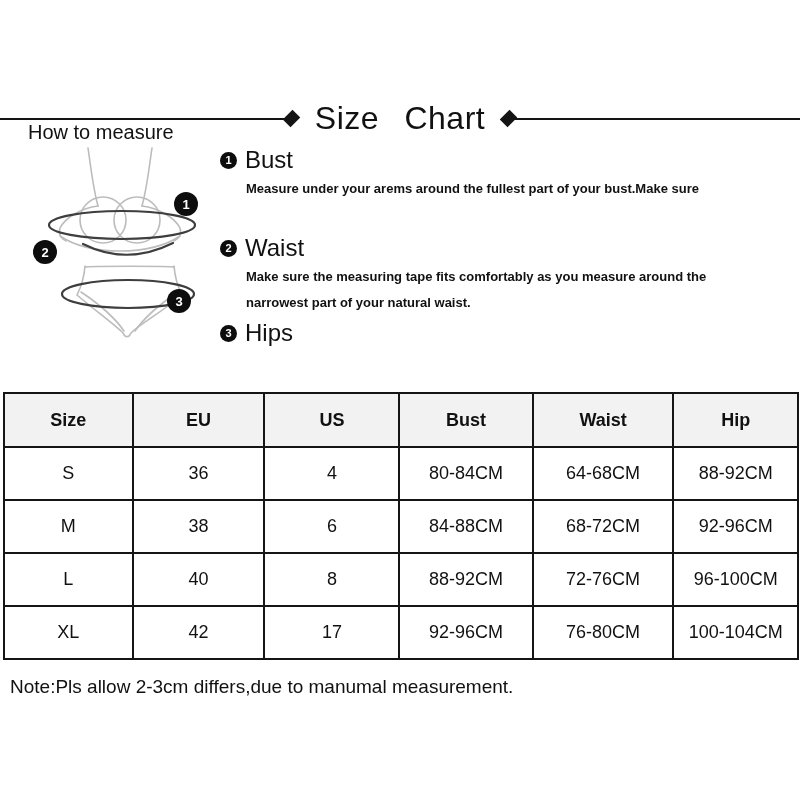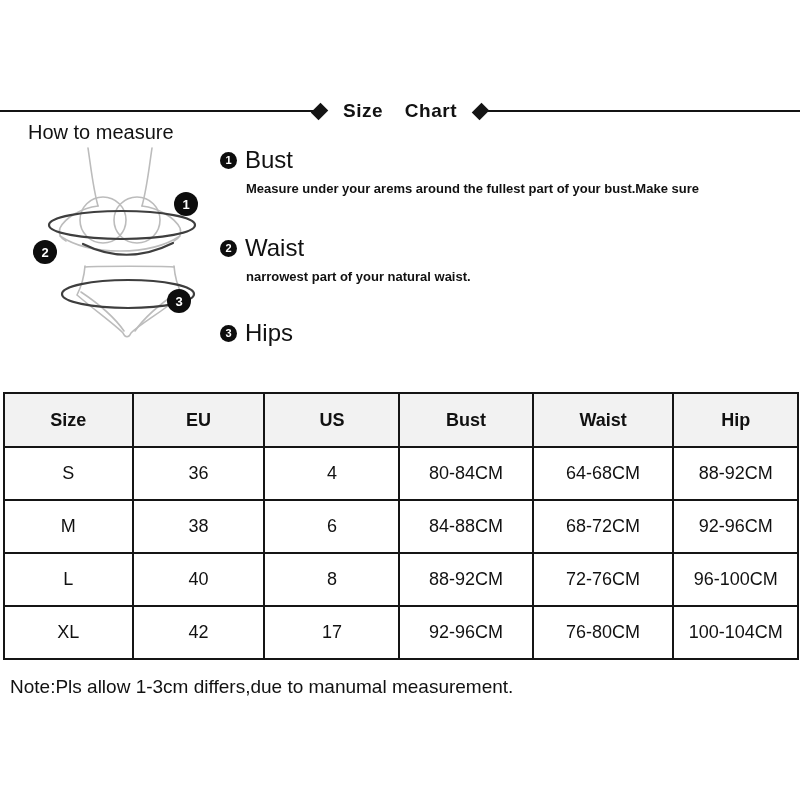--- a/index.html
+++ b/index.html
@@ -5,21 +5,21 @@
   html,body{margin:0;padding:0;background:#ffffff;}
   .page{
     position:relative;width:800px;height:800px;background:#fff;
     font-family:"Liberation Sans",sans-serif;color:var(--text,#111);
     overflow:hidden;
   }
   
   .title-row{position:absolute;left:0;right:0;top:100px;display:flex;align-items:center;}
   .hline{flex:1 1 0;height:2px;background:#141414;}
   .diamond{width:11px;height:11px;background:#141414;transform:rotate(45deg) scaleY(1.25);flex:0 0 auto;}
-  .title{font-size:19px;font-weight:700;word-spacing:16px;letter-spacing:.5px;margin:0 18px;white-space:nowrap;}
+  .title{font-size:32px;font-weight:400;word-spacing:16px;letter-spacing:.5px;margin:0 18px;white-space:nowrap;}
   
   .htm-heading{position:absolute;left:28px;top:121px;font-size:20px;font-weight:500;}
   .illustration{position:absolute;left:15px;top:140px;}
   .la{stroke:var(--line-art,#bcbcbc);fill:none;stroke-width:1.6;stroke-linecap:round;}
   .tape{stroke:var(--tape,#3e3e3e);fill:none;stroke-width:2.2;stroke-linecap:round;}
   .badge-num{fill:#ffffff;font-size:13px;font-weight:bold;font-family:"Liberation Sans",sans-serif;}
   
   .step{position:absolute;left:220px;width:568px;}
   #step-bust{top:145px;} #step-waist{top:233px;} #step-hips{top:318px;}
   .step-head{display:flex;align-items:center;height:30px;font-size:24px;font-weight:400;}
@@ -96,20 +96,21 @@
       <div>Measure under your arems around the fullest part of your bust.Make sure</div>
     </div>
   </div>
 
   <div class="step" id="step-waist">
     <div class="step-head">
       <span class="step-badge">2</span>
       <span>Waist</span>
     </div>
     <div class="step-desc">
+      <div>Make sure the measuring tape fits comfortably as you measure around the</div>
       <div>narrowest part of your natural waist.</div>
     </div>
   </div>
 
   <div class="step" id="step-hips">
     <div class="step-head">
       <span class="step-badge">3</span>
       <span>Hips</span>
     </div>
   </div>
@@ -162,15 +163,15 @@
         <td>XL</td>
         <td>42</td>
         <td>17</td>
         <td>92-96CM</td>
         <td>76-80CM</td>
         <td>100-104CM</td>
       </tr>
     </tbody>
   </table>
 
-  <div class="note">Note:Pls allow 1-3cm differs,due to manumal measurement.</div>
+  <div class="note">Note:Pls allow 2-3cm differs,due to manumal measurement.</div>
 
 </div>
 
 </body></html>

